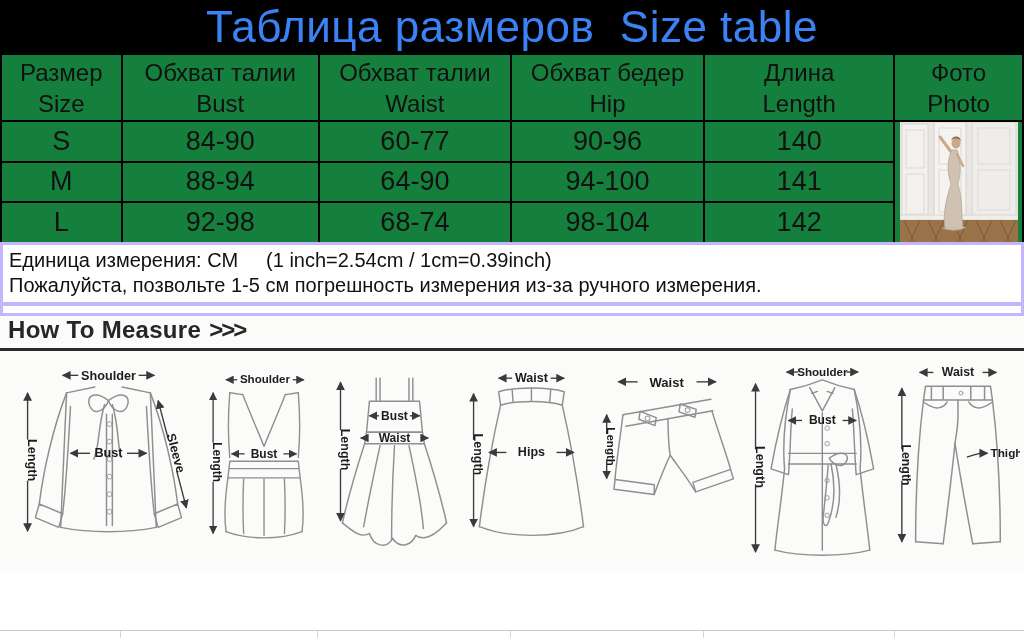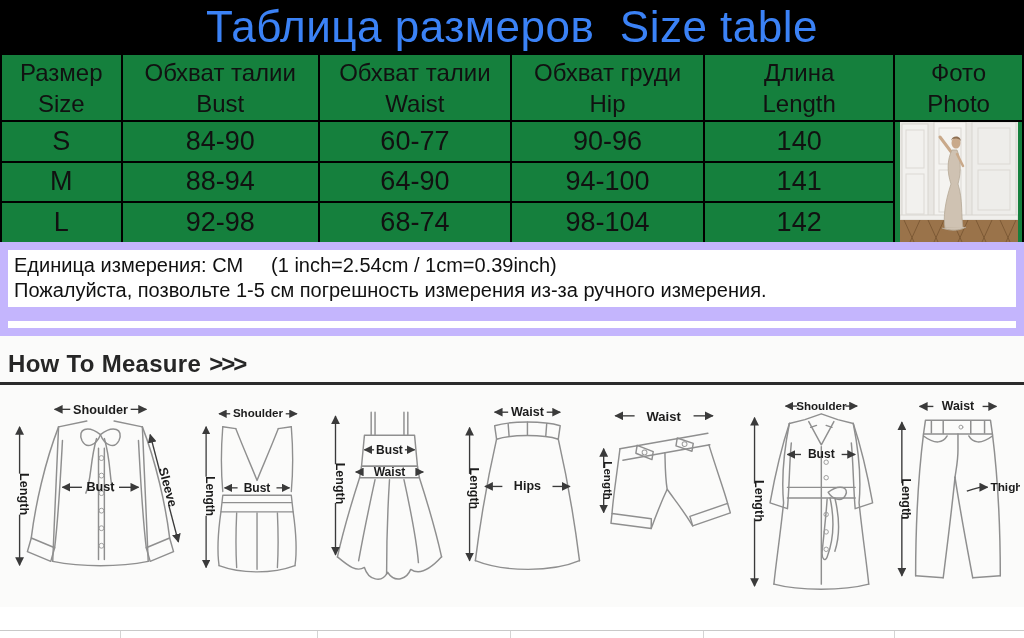--- a/index.html
+++ b/index.html
@@ -16,30 +16,30 @@
   table.size-table th, table.size-table td {
     border:2px solid #000; text-align:center; vertical-align:middle;
     font-weight:400; background:#15803d; overflow:hidden;
   }
   table.size-table th { height:67px; font-size:24px; line-height:31px; }
   table.size-table td { height:40px; font-size:27px; }
   td.photo-cell { padding:0; background:#fff; }
   td.photo-cell svg { display:block; margin:0 auto; }
 
   
-  .note-box { width:1024px; border:8px solid #c4b5fd; margin-top:-2px; background:#fff; padding:3px 6px 4px 6px; }
+  .note-box { width:1024px; border:3px solid #c4b5fd; margin-top:-2px; background:#fff; padding:3px 6px 4px 6px; }
   .note-line { font-size:20px; line-height:25px; white-space:pre-wrap; }
 
   
-  .measure { padding-top:14px; background:#fbfbfa; }
+  .measure { background:#fbfbfa; }
   .measure-heading { display:flex; align-items:center; gap:8px; padding:0 0 4px 8px; }
   .measure-heading .ht { font-size:24px; font-weight:700; color:#262626; letter-spacing:0.3px; }
   .measure-heading .chev { font-size:24px; font-weight:700; color:#262626; letter-spacing:-2px; }
   .measure-rule { height:3px; background:#2b2b2b; width:1024px; }
-  .diagrams { display:flex; justify-content:space-between; align-items:flex-start; padding:6px 4px 0 4px; height:222px; }
+  .diagrams { display:flex; justify-content:flex-end; align-items:flex-start; padding:6px 4px 0 4px; height:222px; }
   .diagrams svg { display:block; }
 
   .sketch { stroke:#8f8f8f; stroke-width:1.5; fill:none; stroke-linecap:round; stroke-linejoin:round; }
   .sketch-thin { stroke:#9b9b9b; stroke-width:1; fill:none; }
   .al { stroke:#3a3a3a; stroke-width:1.4; fill:none; }
   .lbl { font-family:"Liberation Sans", sans-serif; font-weight:700; fill:#1c1c1c; }
 
   
   .partial-row { position:absolute; left:0; bottom:0; width:1024px; height:8px; display:flex; border-top:1px solid #c9c9c9; background:#fff; }
   .partial-row .pcell { border-right:1px solid #d4d4d4; height:100%; }
@@ -61,21 +61,21 @@
         <col style="width:18.8%">
       <col style="width:18.9%">
         <col style="width:18.6%">
         <col style="width:12.6%">
     </colgroup>
     <thead>
       <tr>
         <th><span>Размер</span><br><span>Size</span></th>
         <th><span>Обхват талии</span><br><span>Bust</span></th>
         <th><span>Обхват талии</span><br><span>Waist</span></th>
-        <th><span>Обхват груди</span><br><span>Hip</span></th>
+        <th><span>Обхват бедер</span><br><span>Hip</span></th>
         <th><span>Длина</span><br><span>Length</span></th>
         <th><span>Фото</span><br><span>Photo</span></th>
       </tr>
     </thead>
     <tbody>
       <tr>
         <td>S</td>
         <td>84-90</td>
         <td>60-77</td>
         <td>90-96</td>

